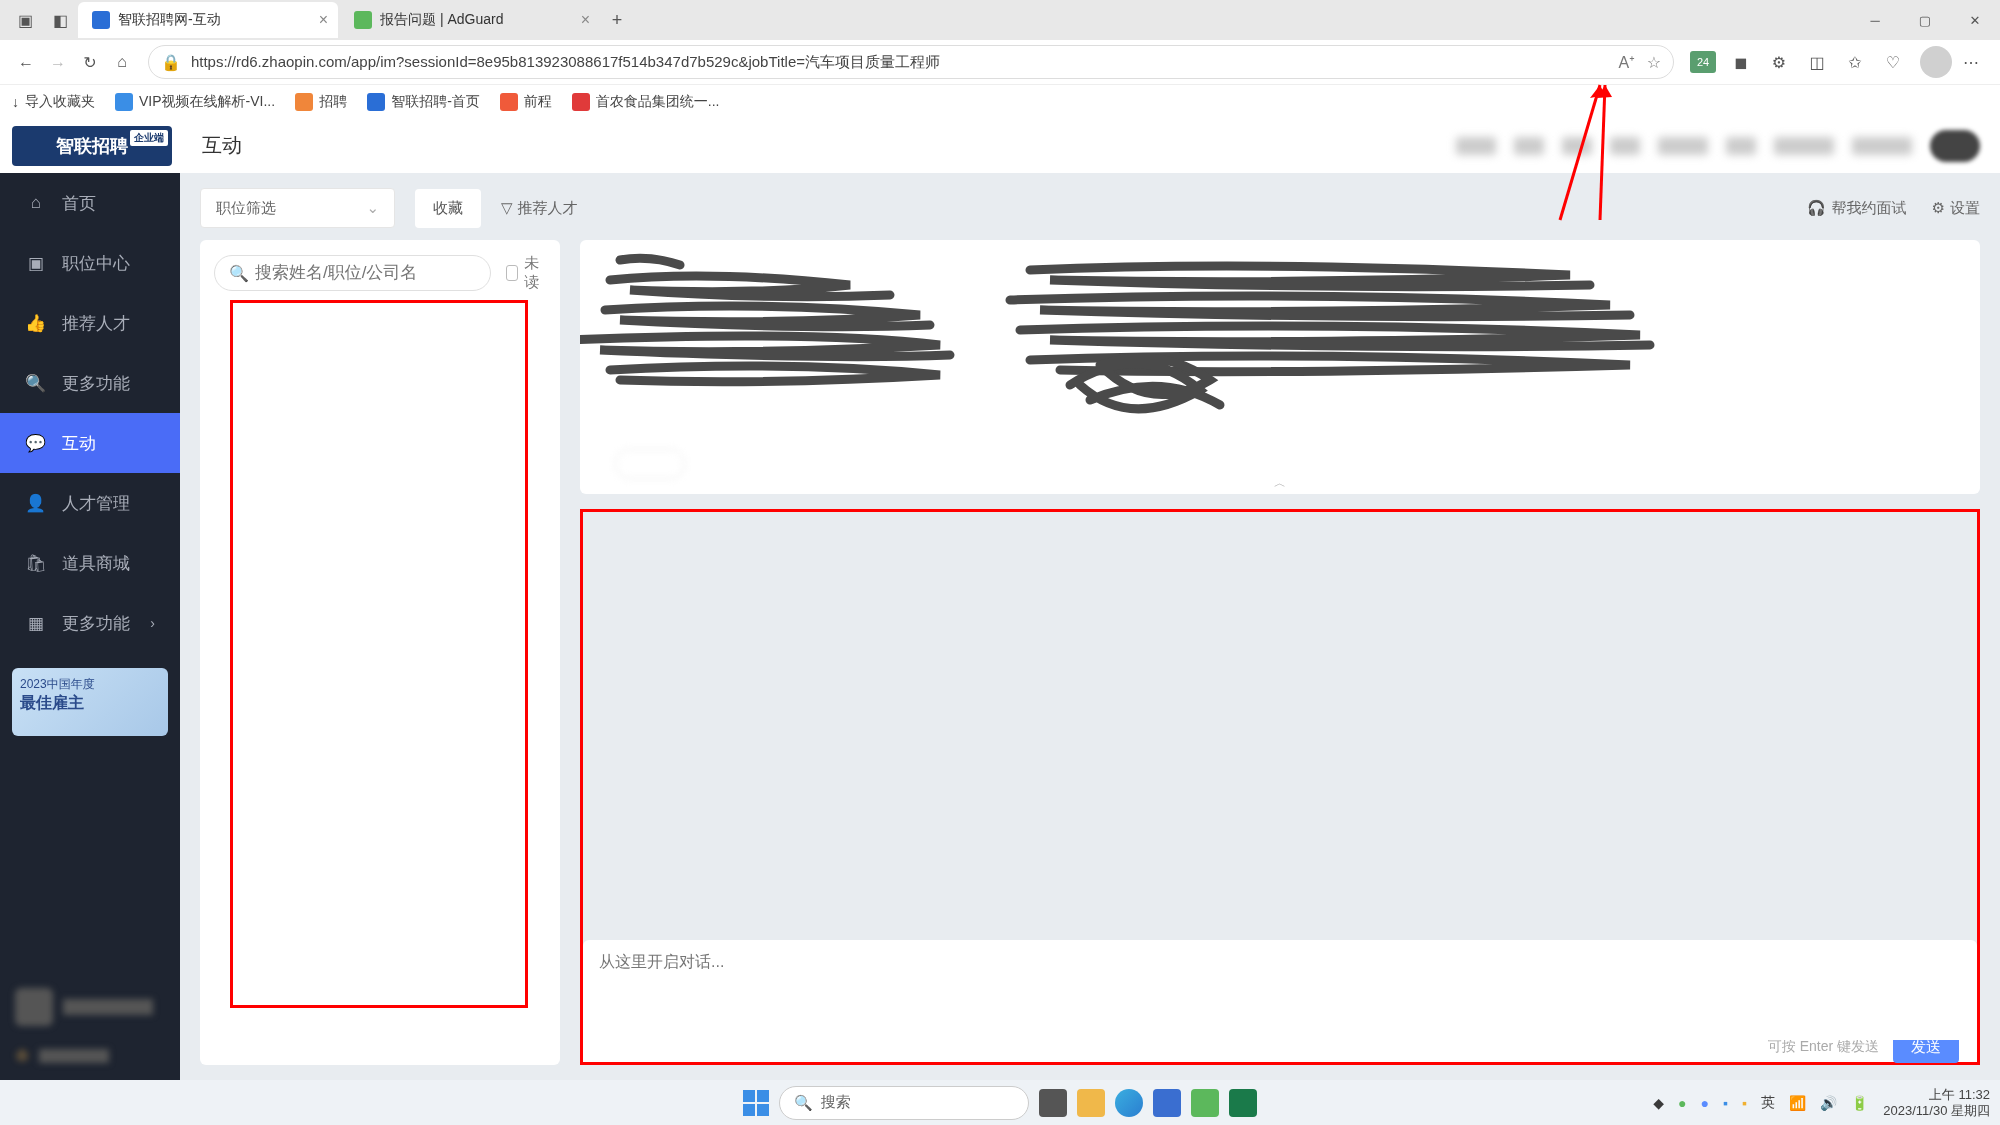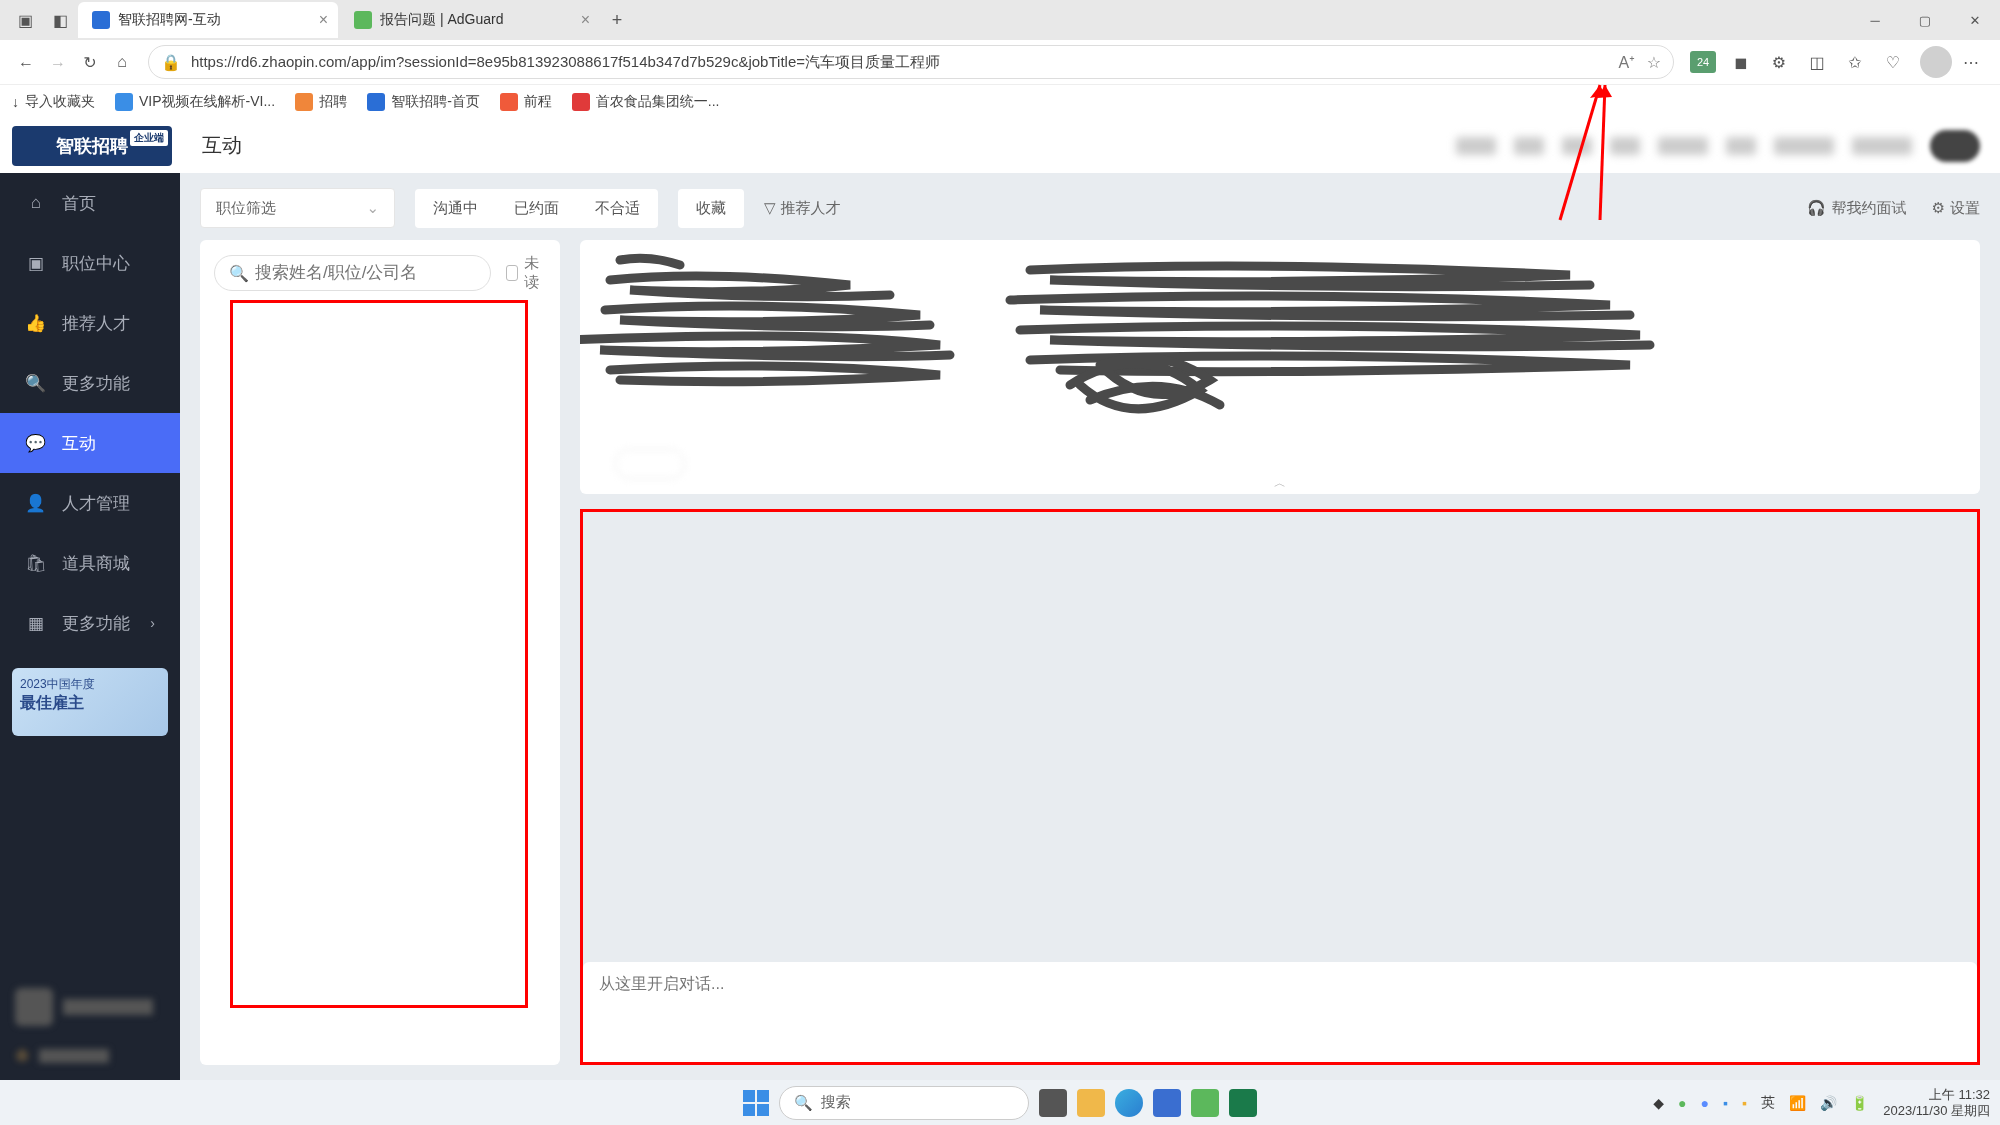--- a/index.html
+++ b/index.html
@@ -253,25 +253,20 @@
           <div style="width:70px;height:14px;background:#555"></div>
         </div>
     </div>
   </div>
 
   <div class="content">
     <div class="filter-row">
       <div class="pos-select">
         <span>职位筛选</span>
           <span class="chev">⌄</span>
-      </div>
-      <div class="tab-group">
-        <div class="filter-tab">沟通中</div>
-        <div class="filter-tab">已约面</div>
-        <div class="filter-tab">不合适</div>
       </div>
       <div class="tab-group">
         <div class="filter-tab">收藏</div>
       </div>
       <div class="more-filter">
           <span style="margin-right:5px">▽</span>
           <span>推荐人才</span>
         </div>
       <div class="filter-right">
         <div class="right-link">
@@ -317,20 +312,24 @@
             </g>
           </svg>
           <div class="blur-pill"></div>
           <div class="collapse-handle">︿</div>
         </div>
         <div class="chat-area">
           <div class="chat-messages"></div>
           <div class="chat-input-box">
             <textarea class="chat-input" placeholder="从这里开启对话..." style=""></textarea>
           </div>
+          <div class="chat-footer">
+            <span class="enter-hint">可按 Enter 键发送</span>
+            <button class="send-btn">发送</button>
+          </div>
         </div>
       </div>
     </div>
   </div>
 </div>
 
 <div class="taskbar">
   <div class="task-center">
     <div class="win-logo">
         <div></div>

